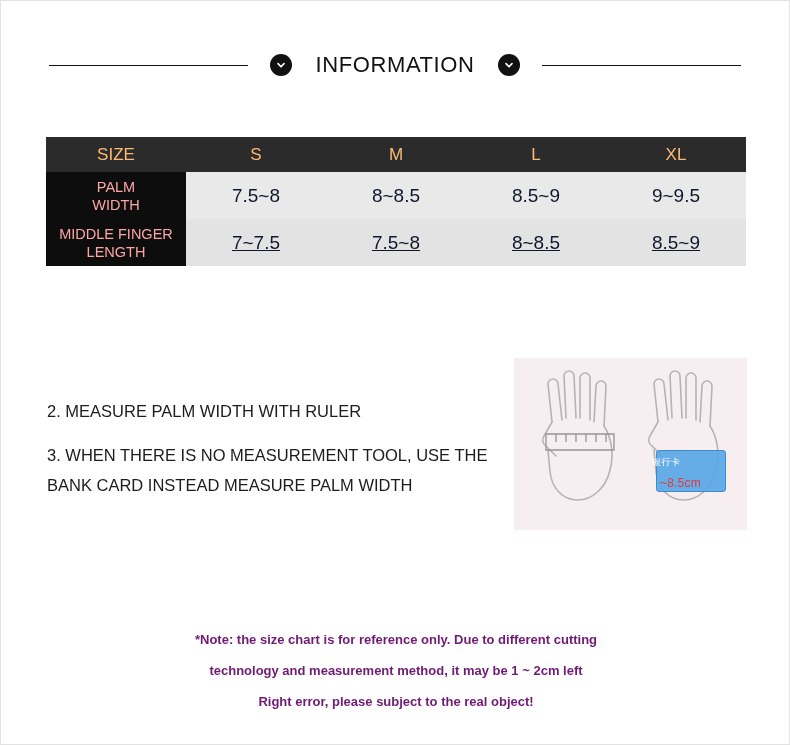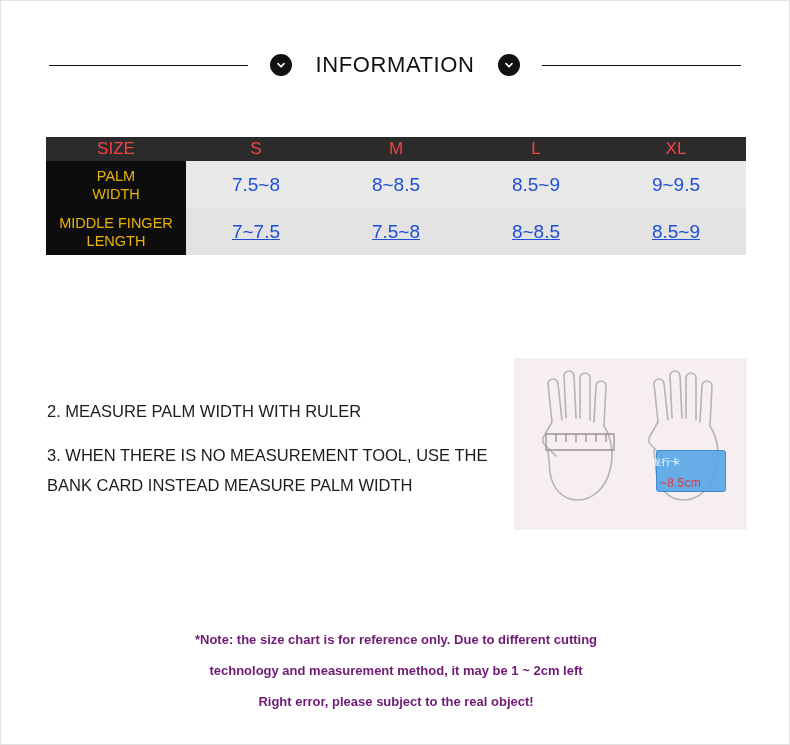--- a/index.html
+++ b/index.html
@@ -73,40 +73,40 @@
     width: 100%;
     border-collapse: collapse;
     table-layout: fixed;
   }
   table.size-table td, table.size-table th {
     padding: 0;
     margin: 0;
   }
   .hdr-row th {
     background: #2b2b2b;
-    color: #ef4444;
+    color: #fdba74;
     font-weight: 400;
     font-size: 17px;
-    height: 24px;
+    height: 35px;
     text-align: center;
     vertical-align: middle;
   }
   .rowlabel {
     background: #0d0d0d;
-    color: #eab308;
+    color: #fca5a5;
     font-size: 14.5px;
     line-height: 18px;
     text-align: center;
     vertical-align: middle;
     width: 143px;
   }
   .rowlabel span { display: block; }
   .cell {
     background: #e9e9e9;
-    color: #1d4ed8;
+    color: #0f172a;
     font-size: 19px;
     text-align: center;
     vertical-align: middle;
     height: 47px;
   }
   .row-b .cell { background: #e3e3e3; text-decoration: underline; }
   .row-b .rowlabel { background: #0d0d0d; }
 
   
   .selection-title {

